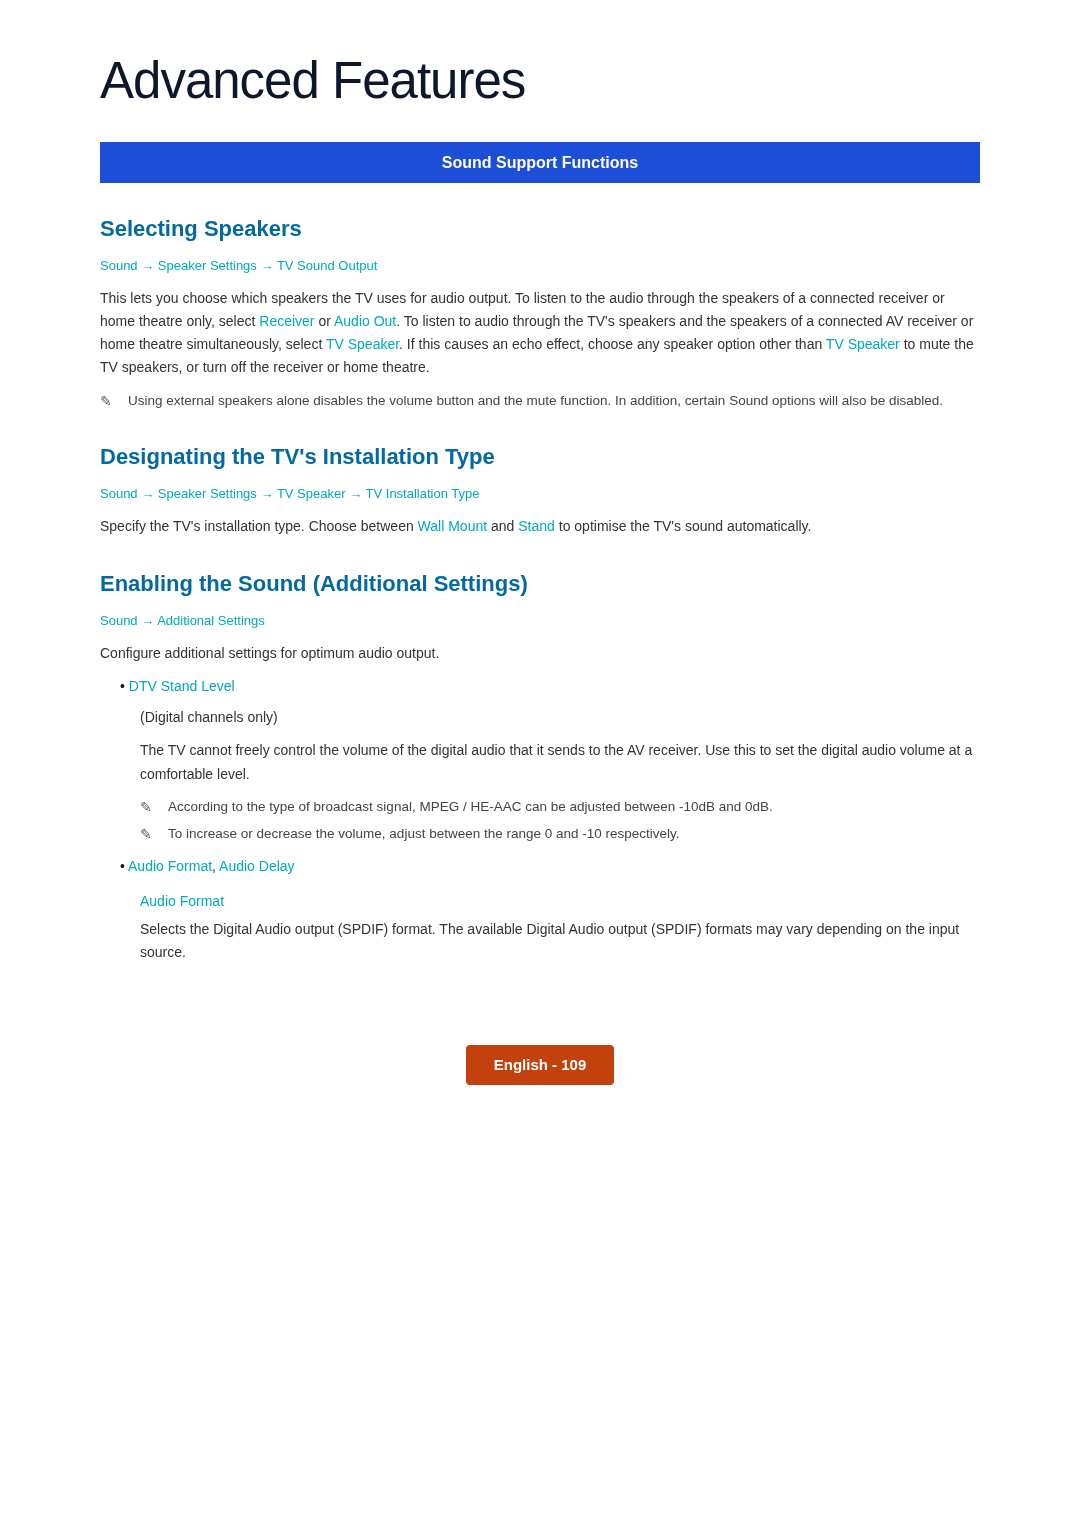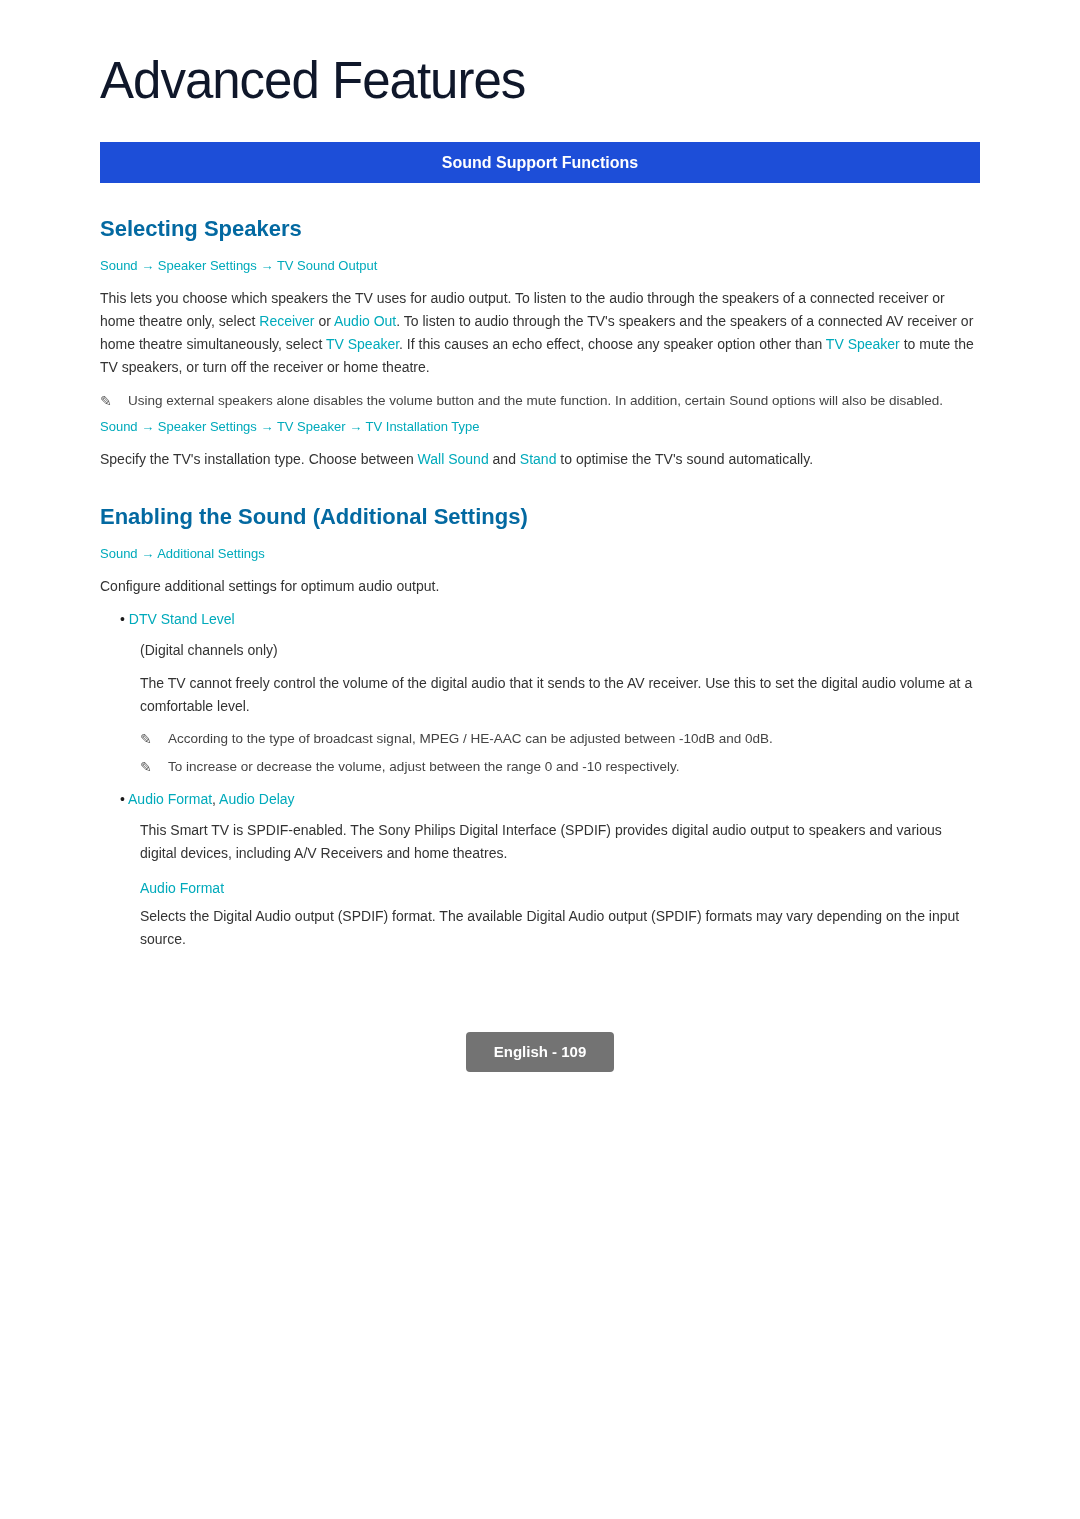--- a/index.html
+++ b/index.html
@@ -123,21 +123,21 @@
     }
 
     .footer {
       text-align: center;
       margin-top: 80px;
       padding-bottom: 20px;
     }
 
     .footer-badge {
       display: inline-block;
-      background-color: #737373;
+      background-color: #c2410c;
       color: #ffffff;
       padding: 8px 28px;
       font-size: 15px;
       font-family: Arial, Helvetica, sans-serif;
       font-weight: bold;
       border-radius: 4px;
     }
   </style>
 </head>
 <body>
@@ -157,31 +157,32 @@
   </div>
   <div class="body-text">
     This lets you choose which speakers the TV uses for audio output. To listen to the audio through the speakers of a connected receiver or home theatre only, select <a>Receiver</a> or <a>Audio Out</a>. To listen to audio through the TV's speakers and the speakers of a connected AV receiver or home theatre simultaneously, select <a>TV Speaker</a>. If this causes an echo effect, choose any speaker option other than <a>TV Speaker</a> to mute the TV speakers, or turn off the receiver or home theatre.
   </div>
   <div class="note">
     Using external speakers alone disables the volume button and the mute function. In addition, certain <a>Sound</a> options will also be disabled.
   </div>
 </div>
 
 <div>
+  <div class="section-title">Designating the TV's Installation Type</div>
   <div class="breadcrumb">
     <a>Sound</a>
     <span> → </span>
     <a>Speaker Settings</a>
     <span> → </span>
     <a>TV Speaker</a>
     <span> → </span>
     <a>TV Installation Type</a>
   </div>
   <div class="body-text">
-    Specify the TV's installation type. Choose between <a>Wall Sound</a> and <a>Stand</a> to optimise the TV's sound automatically.
+    Specify the TV's installation type. Choose between <a>Wall Mount</a> and <a>Stand</a> to optimise the TV's sound automatically.
   </div>
 </div>
 
 <div>
   <div class="section-title">Enabling the Sound (Additional Settings)</div>
   <div class="breadcrumb">
     <a>Sound</a>
     <span> → </span>
     <a>Additional Settings</a>
   </div>
@@ -201,23 +202,20 @@
       </div>
       <div class="note">
         To increase or decrease the volume, adjust between the range 0 and -10 respectively.
       </div>
     </div>
 
     <div class="bullet-item body-text">
       <a>Audio Format</a>, <a>Audio Delay</a>
     </div>
     <div class="indent-block">
-      <div class="body-text">
-        This Smart TV is SPDIF-enabled. The Sony Philips Digital Interface (SPDIF) provides digital audio output to speakers and various digital devices, including A/V Receivers and home theatres.
-      </div>
 
       <div class="sub-section-title">Audio Format</div>
       <div class="body-text">
         Selects the Digital Audio output (SPDIF) format. The available Digital Audio output (SPDIF) formats may vary depending on the input source.
       </div>
     </div>
   </div>
 </div>
 
 <div class="footer">

